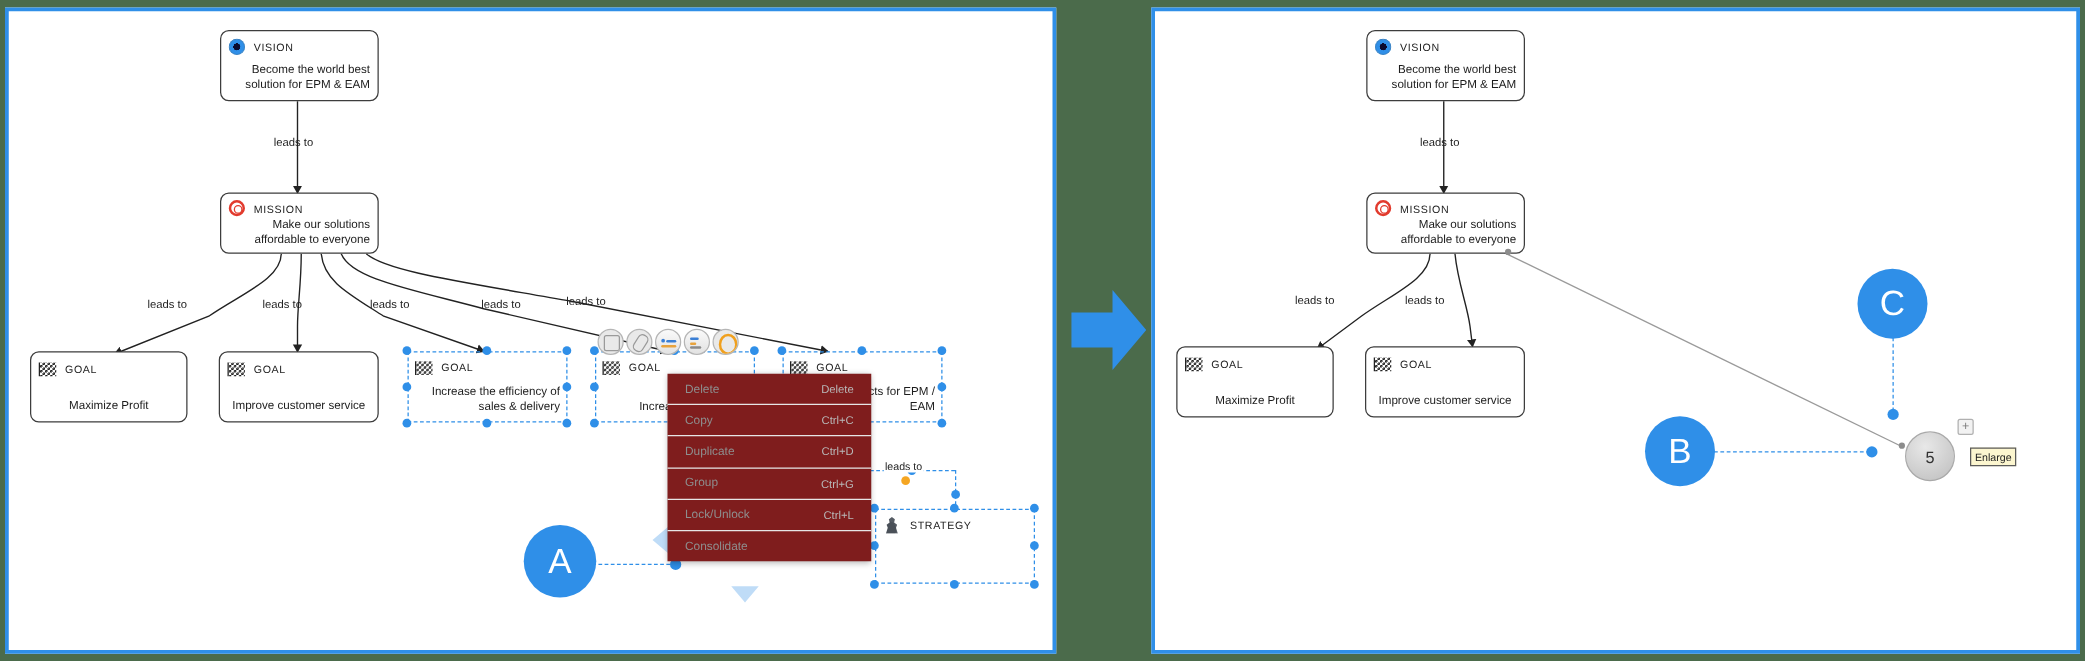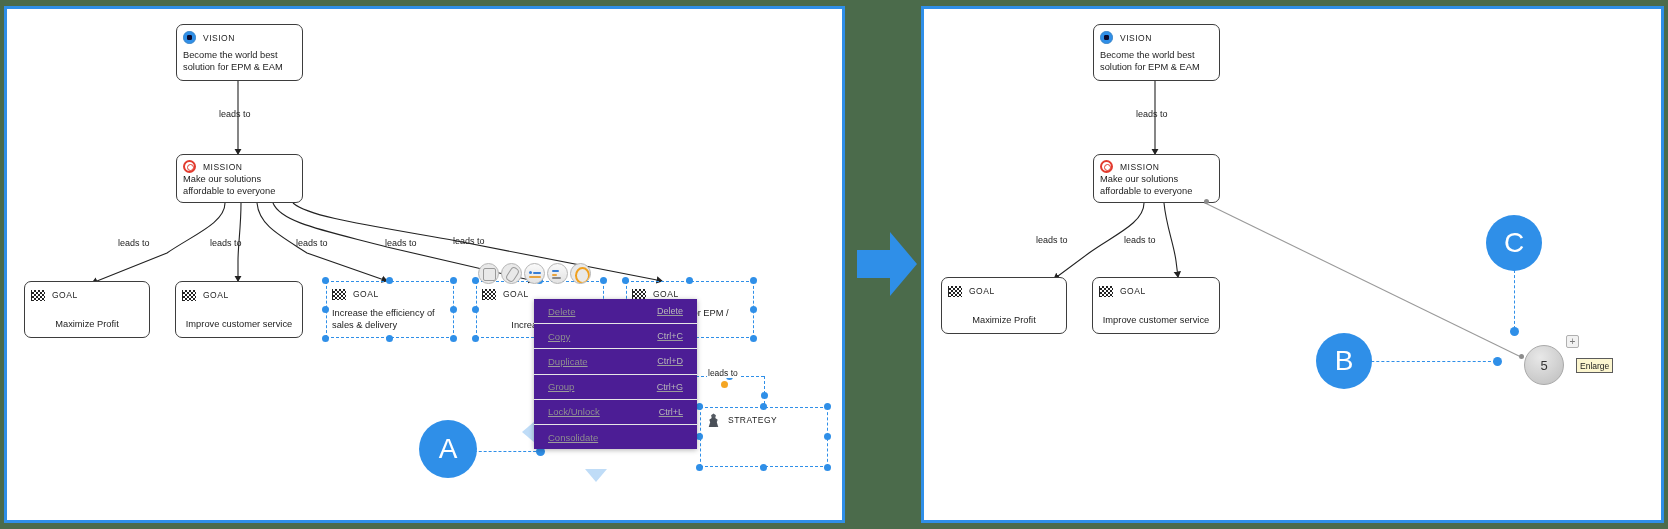--- a/index.html
+++ b/index.html
@@ -29,21 +29,21 @@
     background:#fff;
     display:flex;flex-direction:column;
     padding:5px 6px 6px 6px;
   }
   .node .hdr{display:flex;align-items:center;gap:7px;height:15px;}
   .node .hdr .ttl{
     font-size:8.5px;letter-spacing:.5px;color:#1c1c1c;font-weight:400;
   }
   .node .body{
     flex:1;display:flex;align-items:flex-end;justify-content:center;
-    text-align:left;font-size:9.3px;color:#1c1c1c;line-height:12px;
+    text-align:right;font-size:9.3px;color:#1c1c1c;line-height:12px;
     padding-bottom:1px;
   }
   .node.sel{border:none;background:transparent;}
   .node.sel .inner-dash{
     position:absolute;inset:0;border:1.4px dashed #2f8fe8;box-sizing:border-box;
   }
 
   
   .h{position:absolute;width:7px;height:7px;border-radius:50%;background:#2f8fe8;}
 
@@ -80,26 +80,25 @@
     -webkit-mask:
       radial-gradient(circle at 30% 18%, #000 22%, transparent 23%),
       linear-gradient(#000,#000);
     clip-path:polygon(18% 100%,82% 100%,72% 68%,78% 52%,62% 40%,66% 22%,50% 10%,34% 22%,38% 40%,22% 52%,28% 68%);
     background-color:#4e555d;
   }
 
   
   #ctx-menu{
     position:absolute;
-    background:#4c1d95;
+    background:#7f1d1d;
     box-shadow:0 1px 5px rgba(0,0,0,.30);
     font-size:9.5px;color:#9b9b9b;
     width:163px;
     z-index:40;
-    text-decoration:underline;
   }
   #ctx-menu .mi{
     display:flex;justify-content:space-between;align-items:center;
     padding:0 14px;height:24.2px;
     border-bottom:1px solid #e6e6e6;
   }
   #ctx-menu .mi:last-child{border-bottom:none;}
   #ctx-menu .mi .lbl{color:#8e8e8e;}
   #ctx-menu .mi .sc{color:#b9b9b9;font-size:9px;}
 

